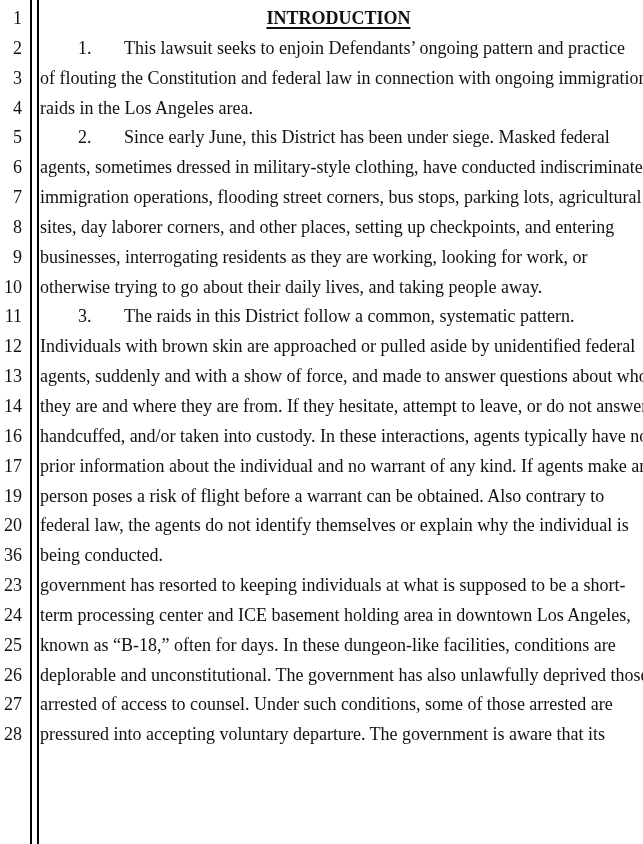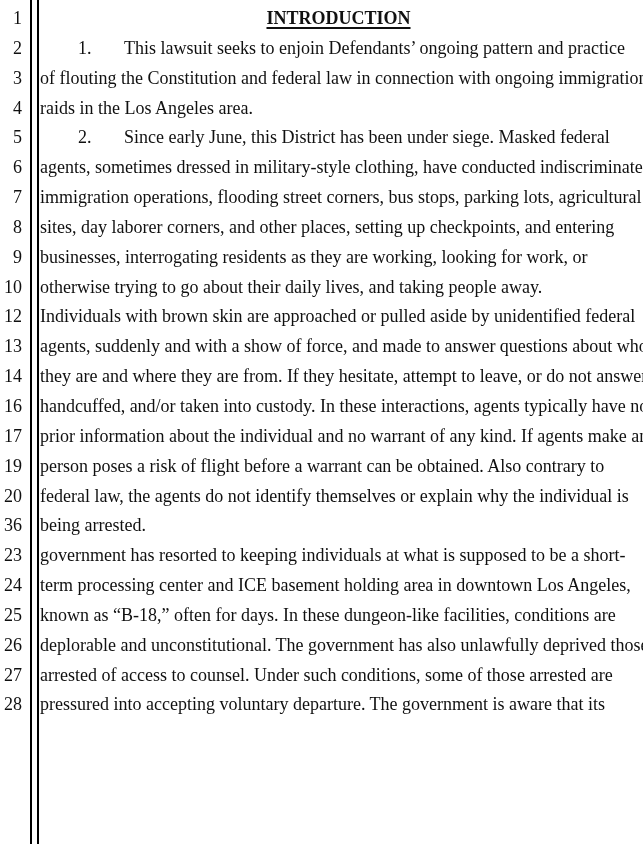--- a/index.html
+++ b/index.html
@@ -116,20 +116,24 @@
     <div class="row">
       <span class="ln">9</span>
       <span class="lt">businesses, interrogating residents as they are working, looking for work, or</span>
     </div>
 
     <div class="row">
       <span class="ln">10</span>
       <span class="lt">otherwise trying to go about their daily lives, and taking people away.</span>
     </div>
 
+    <div class="row">
+      <span class="ln">11</span>
+      <span class="lt"><span class="pnum">3.</span><span>The raids in this District follow a common, systematic pattern.</span></span>
+    </div>
 
     <div class="row">
       <span class="ln">12</span>
       <span class="lt">Individuals with brown skin are approached or pulled aside by unidentified federal</span>
     </div>
 
     <div class="row">
       <span class="ln">13</span>
       <span class="lt">agents, suddenly and with a show of force, and made to answer questions about who</span>
     </div>
@@ -156,21 +160,21 @@
       <span class="lt">person poses a risk of flight before a warrant can be obtained. Also contrary to</span>
     </div>
 
     <div class="row">
       <span class="ln">20</span>
       <span class="lt">federal law, the agents do not identify themselves or explain why the individual is</span>
     </div>
 
     <div class="row">
       <span class="ln">36</span>
-      <span class="lt">being arrested.</span>
+      <span class="lt">being conducted.</span>
     </div>
 
 
     <div class="row">
       <span class="ln">23</span>
       <span class="lt">government has resorted to keeping individuals at what is supposed to be a short-</span>
     </div>
 
     <div class="row">
       <span class="ln">24</span>

